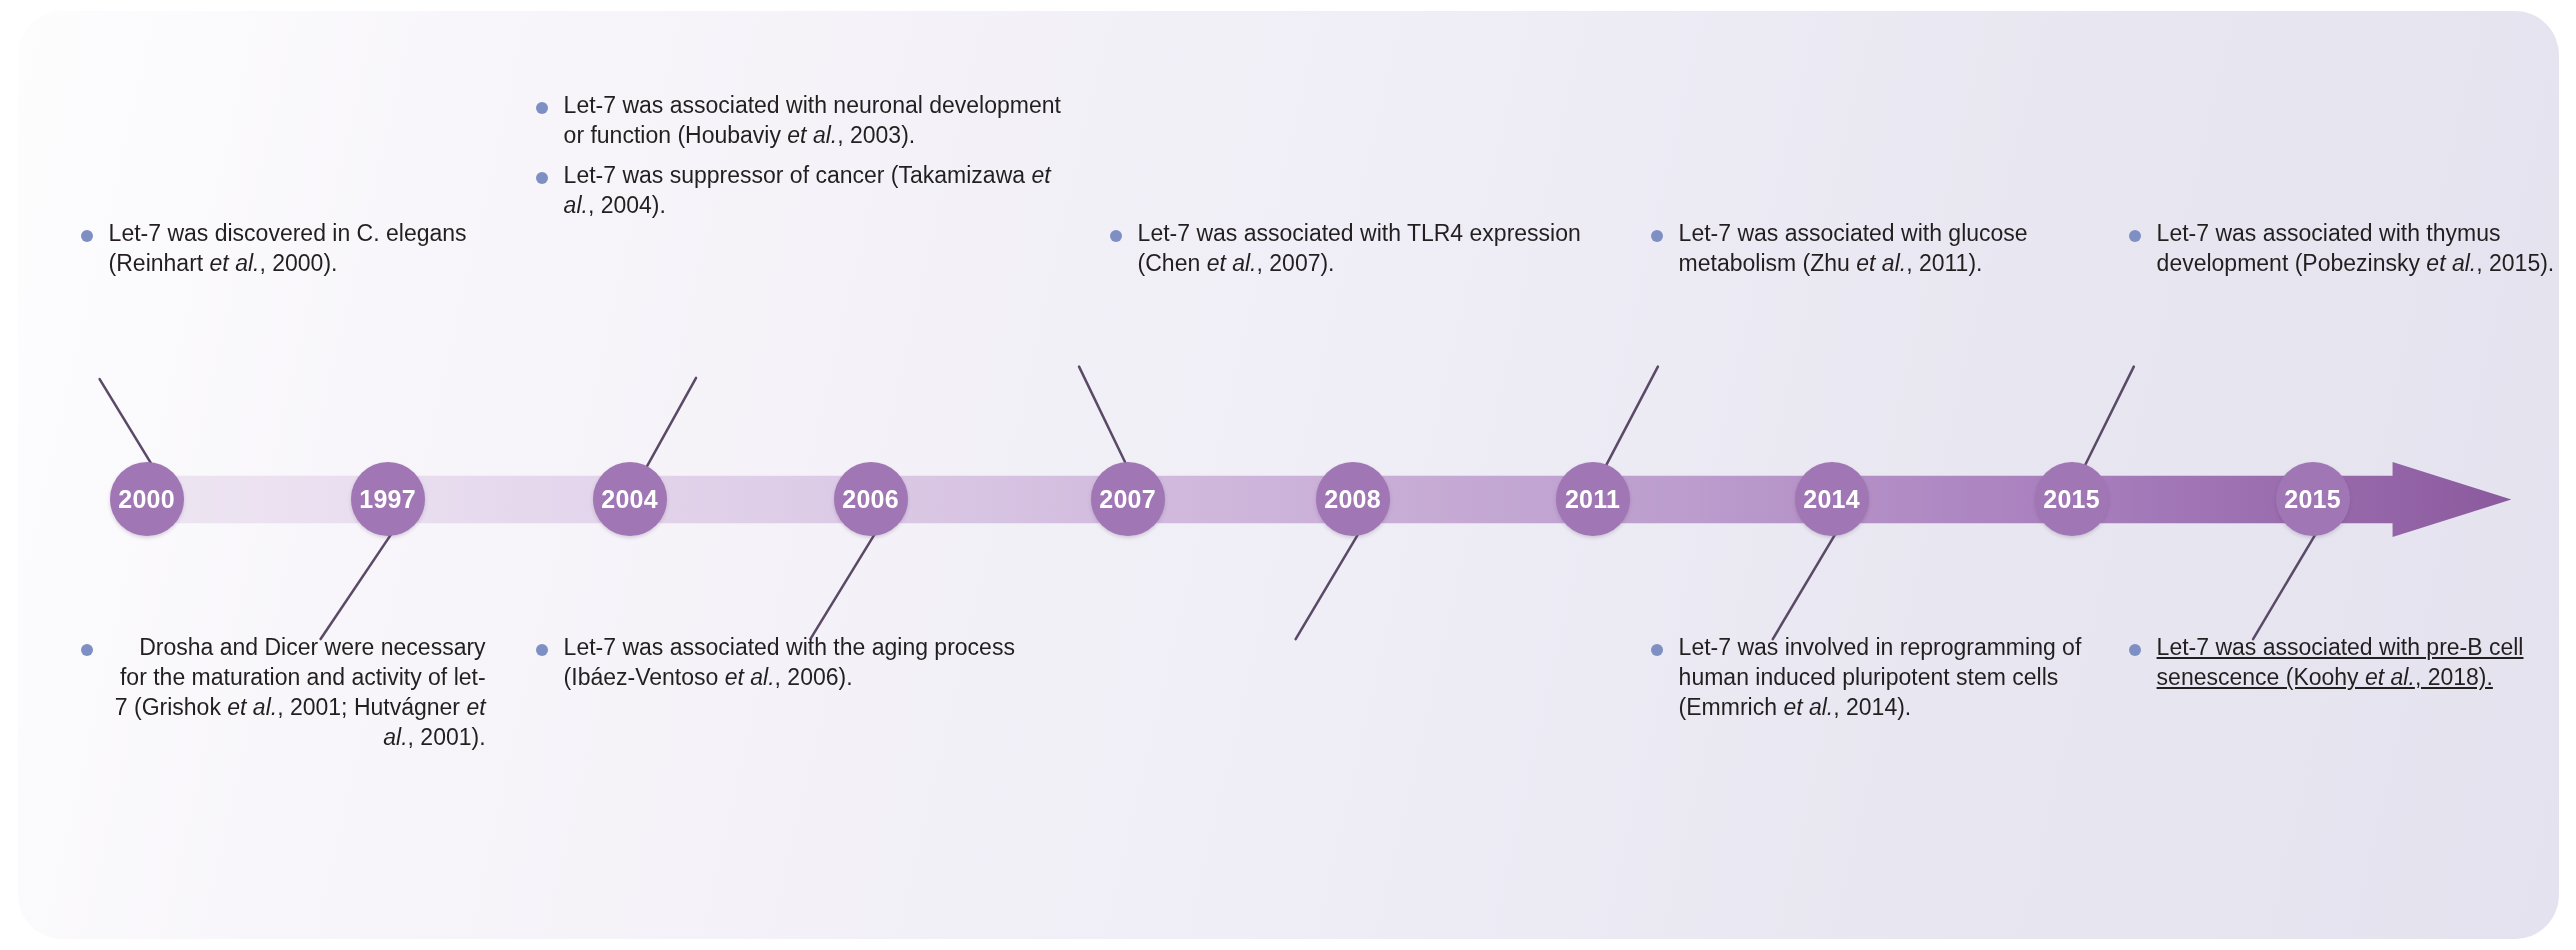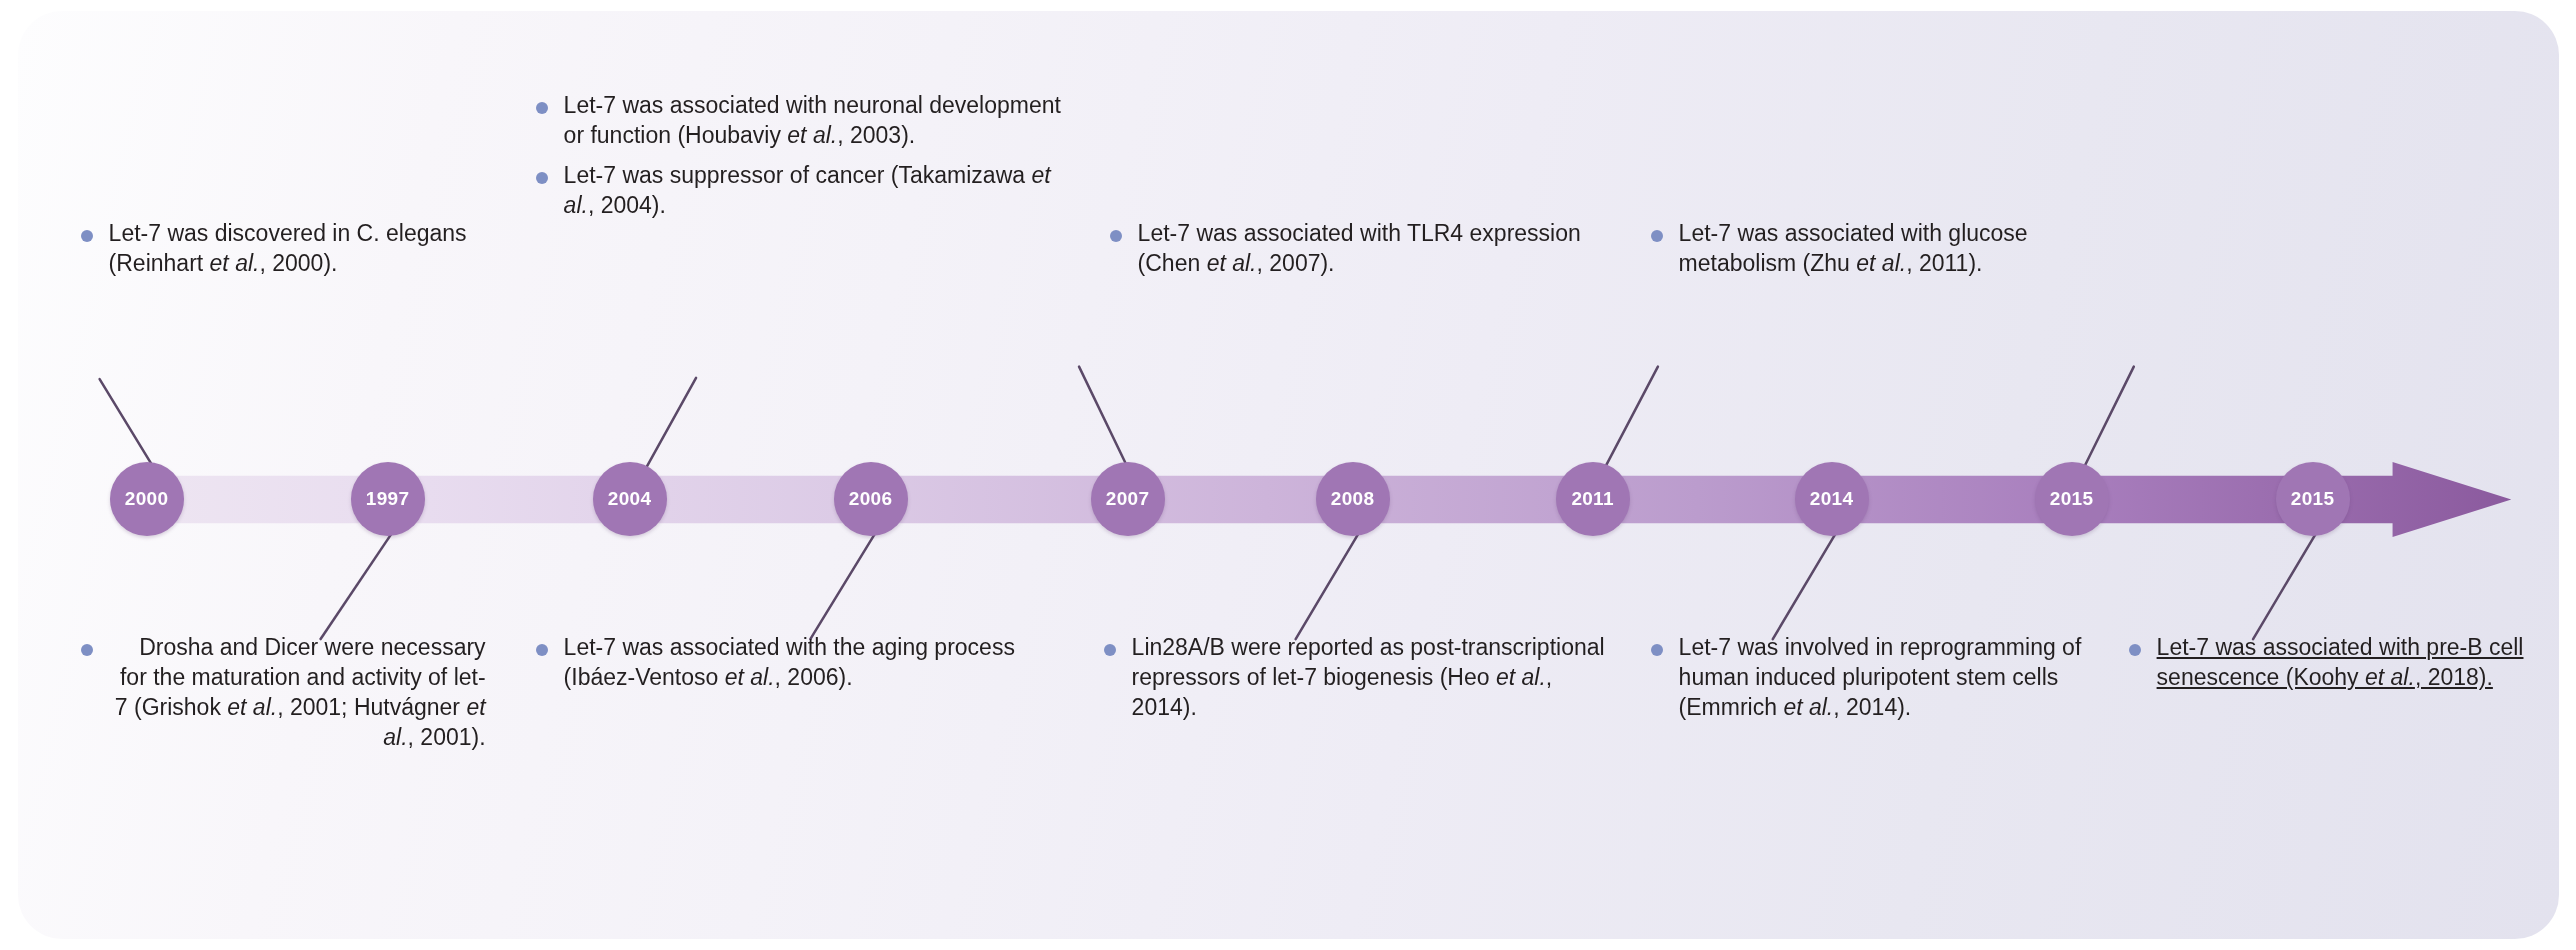--- a/index.html
+++ b/index.html
@@ -45,21 +45,21 @@
     position: absolute;
     width: 74px;
     height: 74px;
     border-radius: 50%;
     background: #a076b4;
     box-shadow: 0 1.9px 3.8px rgba(90,60,110,.22);
     display: flex;
     align-items: center;
     justify-content: center;
     color: #ffffff;
-    font-size: 19px;
+    font-size: 25px;
     font-weight: bold;
     letter-spacing: 0.3px;
     top: 451px;
     transform: translateX(-37px);
   }
 
   
   #connectors {
     position: absolute;
     left: 0;
@@ -190,40 +190,42 @@
       </div>
     </div>
 
     <div class="note-block" style="left:1630px; top:208px; width:471px;">
       <div class="bullet-item">
         <span class="bullet-dot"></span>
         <span class="bullet-text">Let-7 was associated with glucose metabolism (Zhu <i>et al.</i>, 2011).</span>
       </div>
     </div>
 
+    <div class="note-block" style="left:2108px; top:208px; width:439px;">
+      <div class="bullet-item">
+        <span class="bullet-dot"></span>
+        <span class="bullet-text">Let-7 was associated with thymus development (Pobezinsky <i>et al.</i>, 2015).</span>
+      </div>
+    </div>
 
     <div class="note-block" style="left:60px; top:622px; width:408px;text-align:right;">
       <div class="bullet-item">
         <span class="bullet-dot"></span>
         <span class="bullet-text">Drosha and Dicer were necessary for the maturation and activity of let-7 (Grishok <i>et al.</i>, 2001; Hutvágner <i>et al.</i>, 2001).</span>
       </div>
     </div>
 
     <div class="note-block" style="left:515px; top:622px; width:521px;">
       <div class="bullet-item">
         <span class="bullet-dot"></span>
         <span class="bullet-text">Let-7 was associated with the aging process (Ibáez-Ventoso <i>et al.</i>, 2006).</span>
       </div>
     </div>
 
     <div class="note-block" style="left:1083px; top:622px; width:509px;">
-      <div class="bullet-item">
-        <span class="bullet-dot"></span>
-        <span class="bullet-text">Lin28A/B were reported as post-transcriptional repressors of let-7 biogenesis (Heo <i>et al.</i>, 2014).</span>
-      </div>
     </div>
 
     <div class="note-block" style="left:1630px; top:622px; width:477px;">
       <div class="bullet-item">
         <span class="bullet-dot"></span>
         <span class="bullet-text">Let-7 was involved in reprogramming of human induced pluripotent stem cells (Emmrich <i>et al.</i>, 2014).</span>
       </div>
     </div>
 
     <div class="note-block" style="left:2108px; top:622px; width:439px;text-decoration:underline;">

